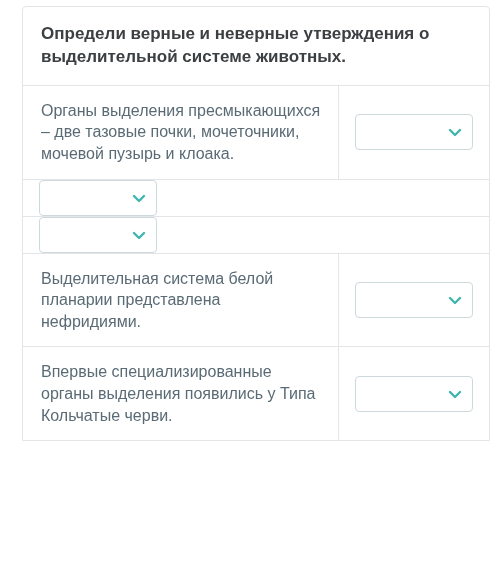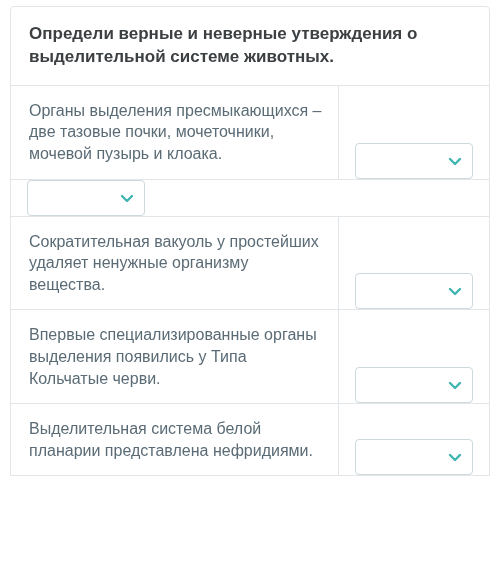--- a/index.html
+++ b/index.html
@@ -6,35 +6,35 @@
   body {
     font-family: -apple-system, BlinkMacSystemFont, "Segoe UI", Arial, sans-serif;
     background: #fff;
     width: 500px;
     height: 567px;
     overflow: hidden;
   }
   .container {
     border: 1px solid #e3e6e8;
     border-radius: 4px 4px 0 0;
-    margin: 6px 10px 0 10px;
+    margin: 6px 10px 0 22px;
   }
   .header {
     padding: 16px 18px 16px 18px;
     border-bottom: 1px solid #e3e6e8;
   }
   .header-title {
     font-weight: 700;
     font-size: 17px;
     line-height: 1.35;
     color: #3c4043;
   }
   .row {
     display: flex;
-    align-items: flex-end;
+    align-items: center;
     border-bottom: 1px solid #e3e6e8;
   }
   .row:last-child { border-bottom: none; }
   .stmt-cell {
     flex: 1;
     padding: 14px 16px 14px 18px;
     font-size: 16px;
     line-height: 1.35;
     color: #5a6b75;
     border-right: 1px solid #e3e6e8;
@@ -96,21 +96,32 @@
       <div class="dropdown">
         <span></span>
         <svg class="chevron" viewBox="0 0 14 14">
             <path d="M2 5 L7 10 L12 5"></path>
           </svg>
       </div>
     </div>
   </div>
 
   <div class="row">
-    <div class="stmt-cell">Сократительная вакуоль у простейших удаляет ненужные организму вещества.</div>
+    <div class="select-cell">
+      <div class="dropdown">
+        <span></span>
+        <svg class="chevron" viewBox="0 0 14 14">
+            <path d="M2 5 L7 10 L12 5"></path>
+          </svg>
+      </div>
+    </div>
+  </div>
+
+  <div class="row">
+    <div class="stmt-cell">Выделительная система белой планарии представлена нефридиями.</div>
     <div class="select-cell">
       <div class="dropdown">
         <span></span>
         <svg class="chevron" viewBox="0 0 14 14">
             <path d="M2 5 L7 10 L12 5"></path>
           </svg>
       </div>
     </div>
   </div>
 
@@ -119,25 +130,13 @@
     <div class="select-cell">
       <div class="dropdown">
         <span></span>
         <svg class="chevron" viewBox="0 0 14 14">
             <path d="M2 5 L7 10 L12 5"></path>
           </svg>
       </div>
     </div>
   </div>
 
-  <div class="row">
-    <div class="stmt-cell">Выделительная система белой планарии представлена нефридиями.</div>
-    <div class="select-cell">
-      <div class="dropdown">
-        <span></span>
-        <svg class="chevron" viewBox="0 0 14 14">
-            <path d="M2 5 L7 10 L12 5"></path>
-          </svg>
-      </div>
-    </div>
-  </div>
-
 </div>
 
 </body></html>

